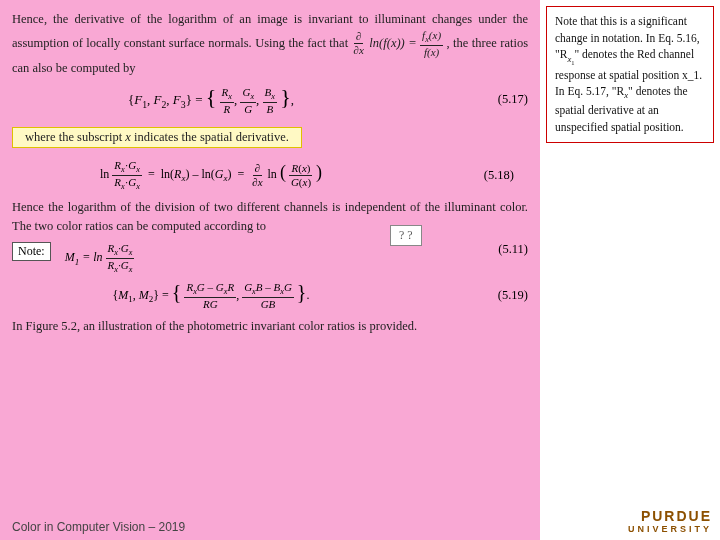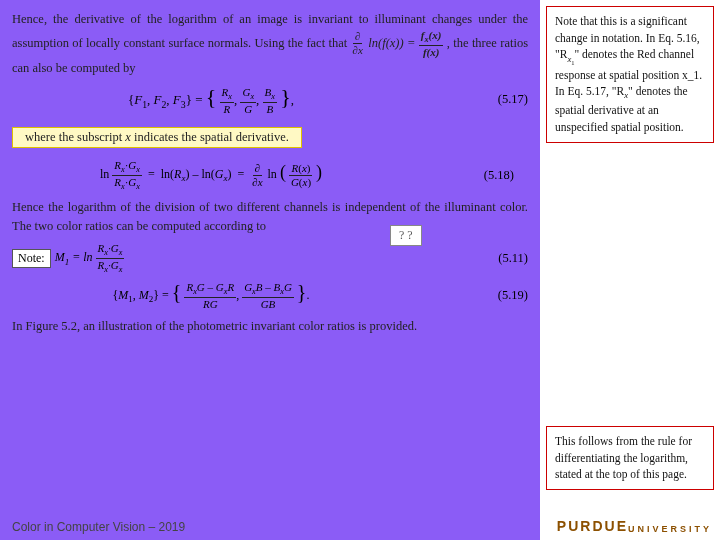--- a/index.html
+++ b/index.html
@@ -13,21 +13,21 @@
       position: relative;
     }
 
     .main-content {
       position: absolute;
       top: 0;
       left: 0;
       width: 540px;
       height: 540px;
       padding: 10px 12px;
-      background: #8b5cf6;
+      background: #f9a8d4;
     }
 
     .right-panel {
       position: absolute;
       top: 0;
       left: 540px;
       width: 180px;
       height: 540px;
       background: #fff;
       display: flex;
@@ -48,23 +48,24 @@
       display: inline-block;
       border: 1px solid #555;
       padding: 1px 5px;
       font-size: 12px;
       margin-right: 4px;
       background: #fff;
     }
 
     .note-row {
       display: flex;
-      align-items: center;
+      align-items: flex-start;
       margin: 6px 0;
       font-size: 12.5px;
+      gap: 10px;
     }
 
     .body-text {
       font-size: 12.5px;
       line-height: 1.5;
       color: #222;
       text-align: justify;
       margin-bottom: 4px;
     }
 
@@ -112,21 +113,21 @@
       font-size: 12px;
       color: #444;
       font-family: Arial, sans-serif;
     }
 
     .purdue-logo {
       position: absolute;
       bottom: 6px;
       right: 8px;
       display: flex;
-      flex-direction: row;
+      flex-direction: column;
       align-items: flex-end;
       font-family: Arial, sans-serif;
       margin-top: 26px;
     }
 
     .purdue-text {
       font-size: 14px;
       font-weight: bold;
       color: #8c5000;
       letter-spacing: 2px;
@@ -189,21 +190,21 @@
 
   <div class="body-text">
     Hence, the derivative of the logarithm of an image is invariant to illuminant
     changes under the assumption of locally constant surface normals. Using the fact
     that <span class="math">
       <span class="frac" style="display:inline-flex;">
         <span class="num"><em>∂</em></span>
         <span class="den"><em>∂x</em></span>
       </span>
       ln(<em>f</em>(<em>x</em>)) =
-      <span class="frac" style="display:inline-flex;font-weight:bold;">
+      <span class="frac" style="display:inline-flex;">
         <span class="num"><em>f<sub>x</sub></em>(<em>x</em>)</span>
         <span class="den"><em>f</em>(<em>x</em>)</span>
       </span>
     </span>
     , the three ratios can also be computed by
   </div>
 
   <div class="formula-row">
     <div class="formula-center">
       {<em>F</em><sub>1</sub>, <em>F</em><sub>2</sub>, <em>F</em><sub>3</sub>} =
@@ -304,25 +305,20 @@
       Note that this is a significant change in notation. In Eq. 5.16,
       "R<sub><em>x</em><sub>1</sub></sub>" denotes the Red channel
       response at spatial position x_1. In Eq. 5.17,
       "R<sub><em>x</em></sub>" denotes the spatial derivative at an
       unspecified spatial position.
     </span>
   </div>
 
   <div class="spacer"></div>
 
-  <div class="annotation-box-bottom">
-    <span>
-      This follows from the rule for differentiating the logarithm, stated at the top of this page.
-    </span>
-  </div>
 
   <div style="height:50px;"></div>
 </div>
 
 <div class="footer">
   <span>Color in Computer Vision – 2019</span>
 </div>
 
 <div class="purdue-logo">
   <span class="purdue-text">PURDUE</span>

